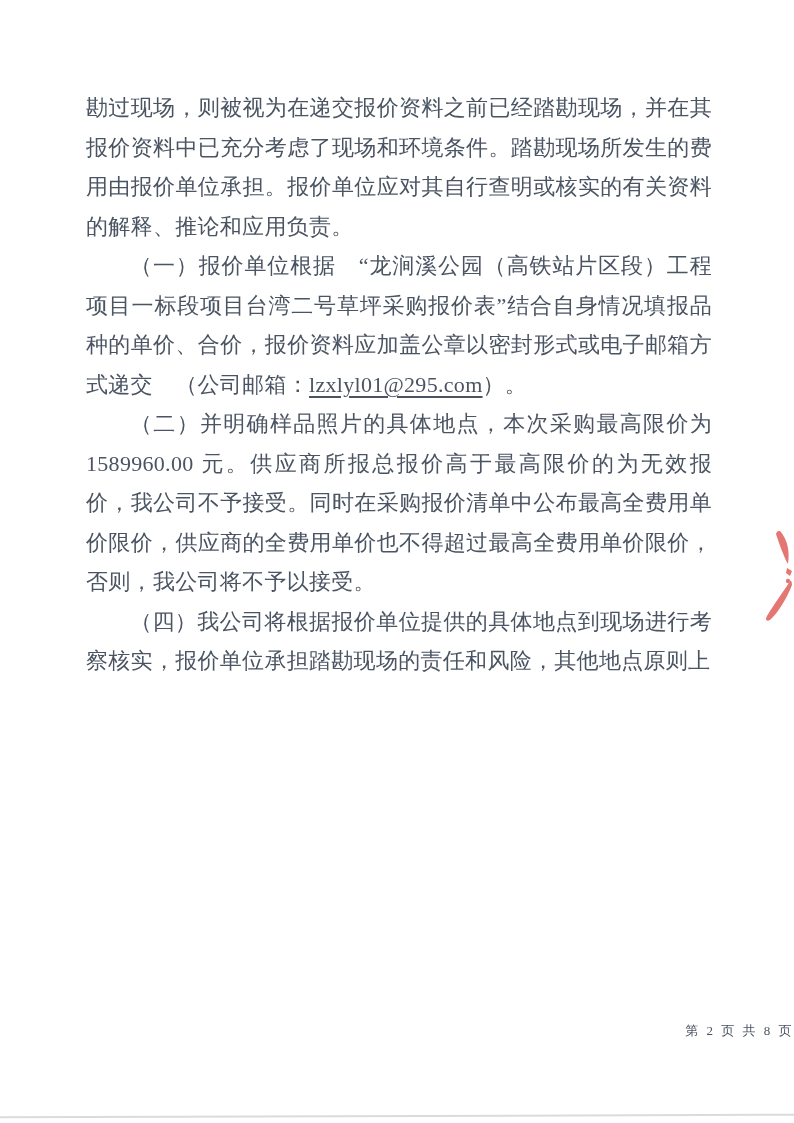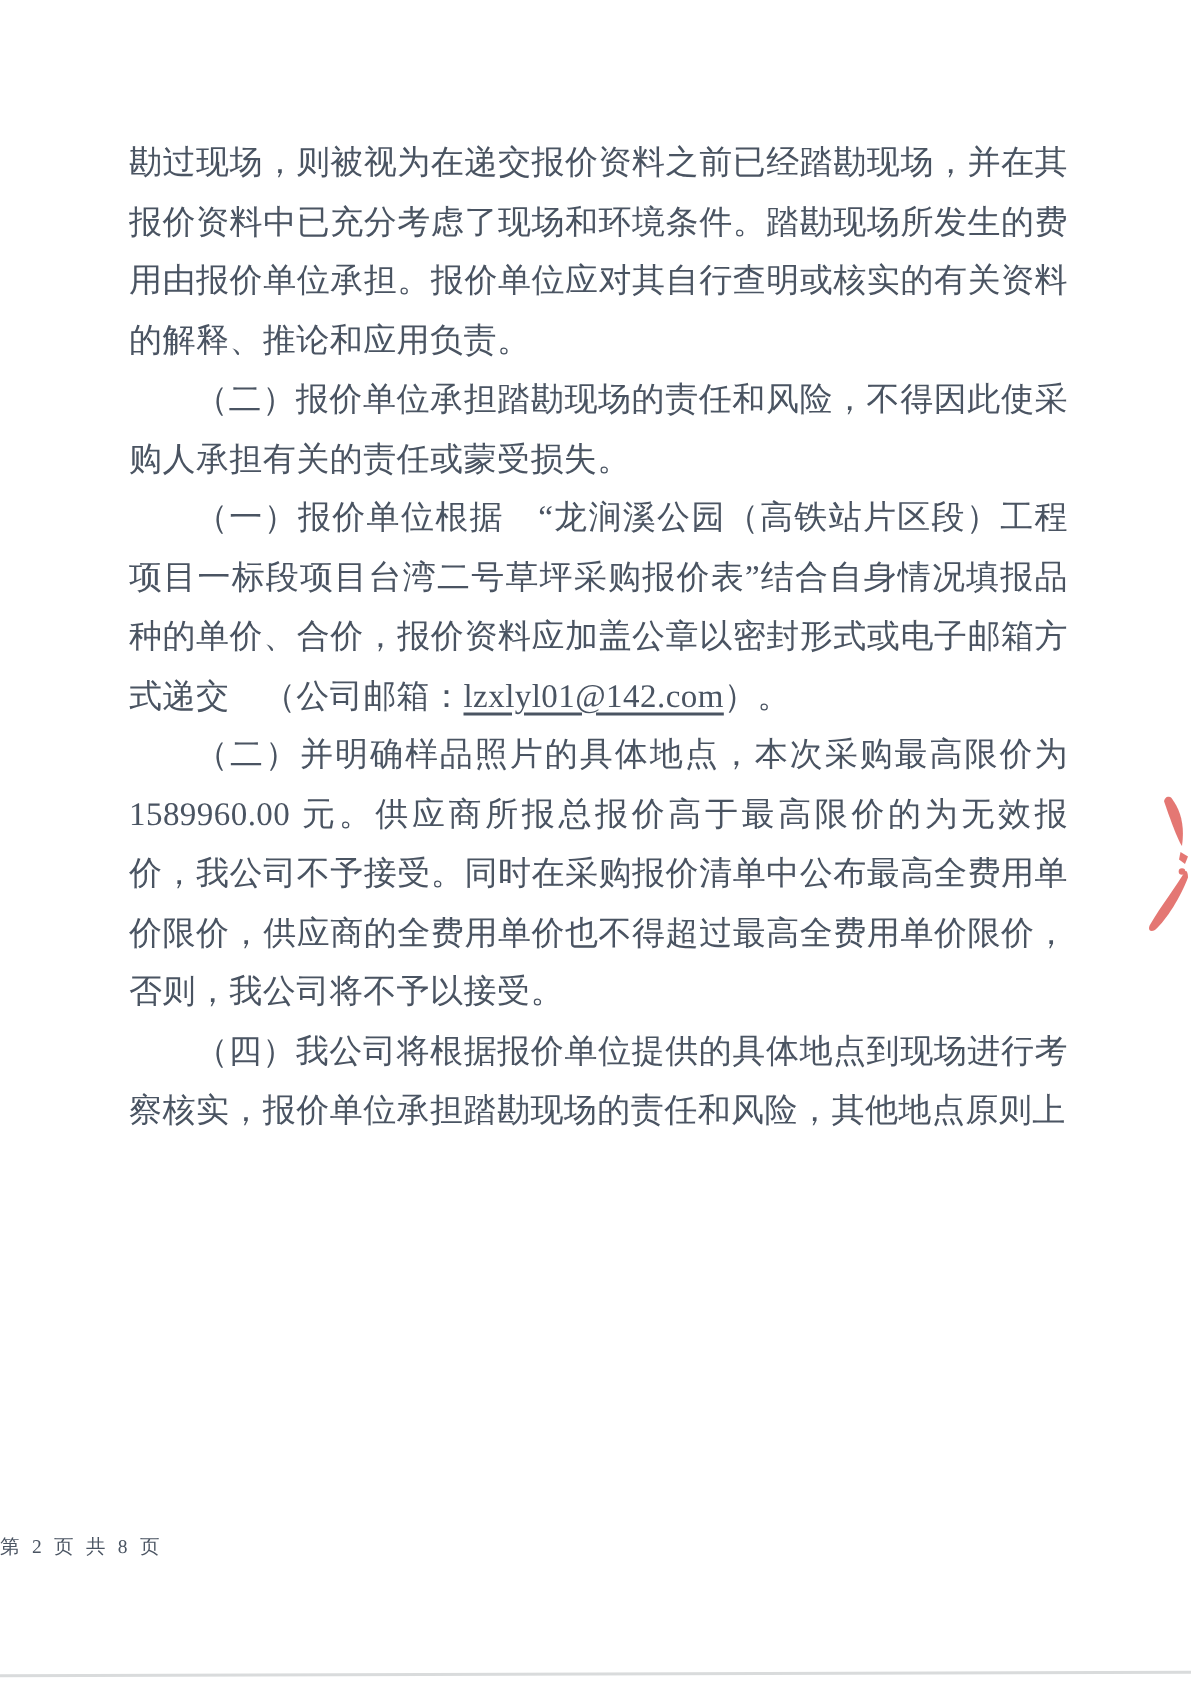--- a/index.html
+++ b/index.html
@@ -42,21 +42,21 @@
     text-underline-offset: 4px;
   }
   .seg-latin {
     font-family: "Liberation Serif", serif;
   }
   .footer {
     position: absolute;
     left: 0;
     top: 1022px;
     width: 100%;
-    text-align: left;
+    text-align: right;
     font-size: 13px;
     letter-spacing: 2.5px;
     color: var(--body-text, #4a5462);
   }
   .seal {
     position: absolute;
     left: 762px;
     top: 531px;
     width: 32px;
     height: 92px;
@@ -75,22 +75,21 @@
     transform: rotate(-0.18deg);
   }
 </style>
 </head>
 <body>
 
 <div class="page">
 
   <div class="content" id="doc-body">
       <p class="para"><span>勘过现场，则被视为在递交报价资料之前已经踏勘现场，并在其报价资料中已充分考虑了现场和环境条件。踏勘现场所发生的费用由报价单位承担。报价单位应对其自行查明或核实的有关资料的解释、推论和应用负责。</span></p>
-      <p class="para indent"><span>（二）报价单位承担踏勘现场的责任和风险，不得因此使采购人承担有关的责任或蒙受损失。</span></p>
-      <p class="para indent"><span>（一）报价单位根据　“龙涧溪公园（高铁站片区段）工程项目一标段项目台湾二号草坪采购报价表”结合自身情况填报品种的单价、合价，报价资料应加盖公章以密封形式或电子邮箱方式递交　（公司邮箱：</span><span class="seg-underline seg-latin">lzxlyl01@142.com</span><span>）。</span></p>
+      <p class="para indent"><span>（一）报价单位根据　“龙涧溪公园（高铁站片区段）工程项目一标段项目台湾二号草坪采购报价表”结合自身情况填报品种的单价、合价，报价资料应加盖公章以密封形式或电子邮箱方式递交　（公司邮箱：</span><span class="seg-underline seg-latin">lzxlyl01@295.com</span><span>）。</span></p>
       <p class="para indent"><span>（二）并明确样品照片的具体地点，本次采购最高限价为 </span><span class="seg-latin">1589960.00</span><span> 元。供应商所报总报价高于最高限价的为无效报价，我公司不予接受。同时在采购报价清单中公布最高全费用单价限价，供应商的全费用单价也不得超过最高全费用单价限价，否则，我公司将不予以接受。</span></p>
       <p class="para indent"><span>（四）我公司将根据报价单位提供的具体地点到现场进行考察核实，报价单位承担踏勘现场的责任和风险，其他地点原则上</span></p>
     </div>
 
   <div class="footer">
     <span>第 2 页 共 8 页</span>
   </div>
 
   <svg class="seal" viewBox="0 0 32 92" aria-hidden="true">
     <path d="M19,1 C25,9 28,19 26,33 C23,29 17,12 14,3 C15,0 17,-1 19,1 Z"></path>

